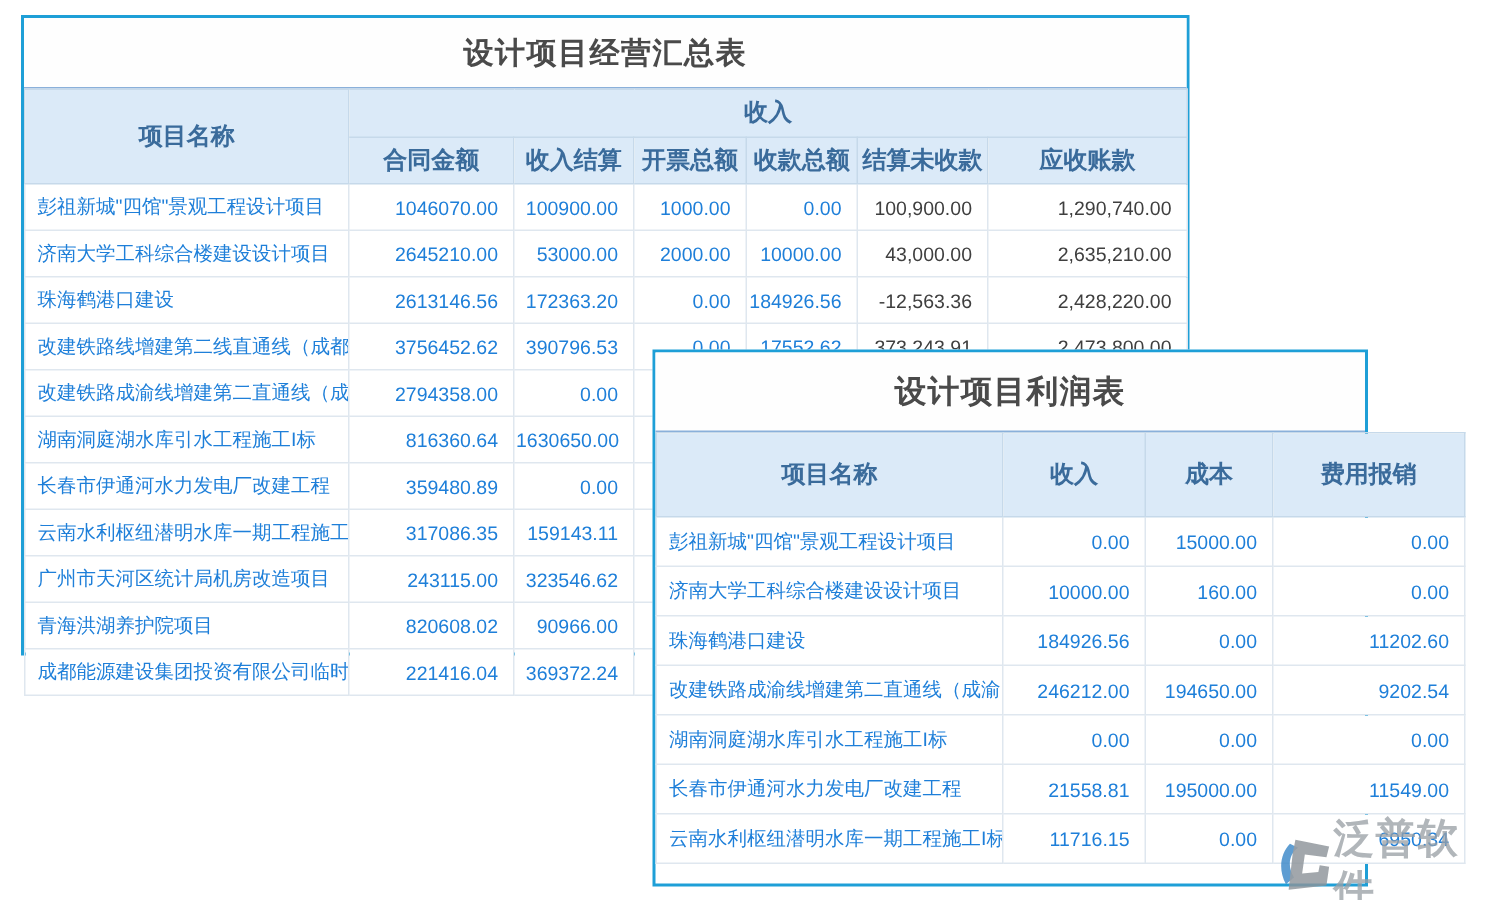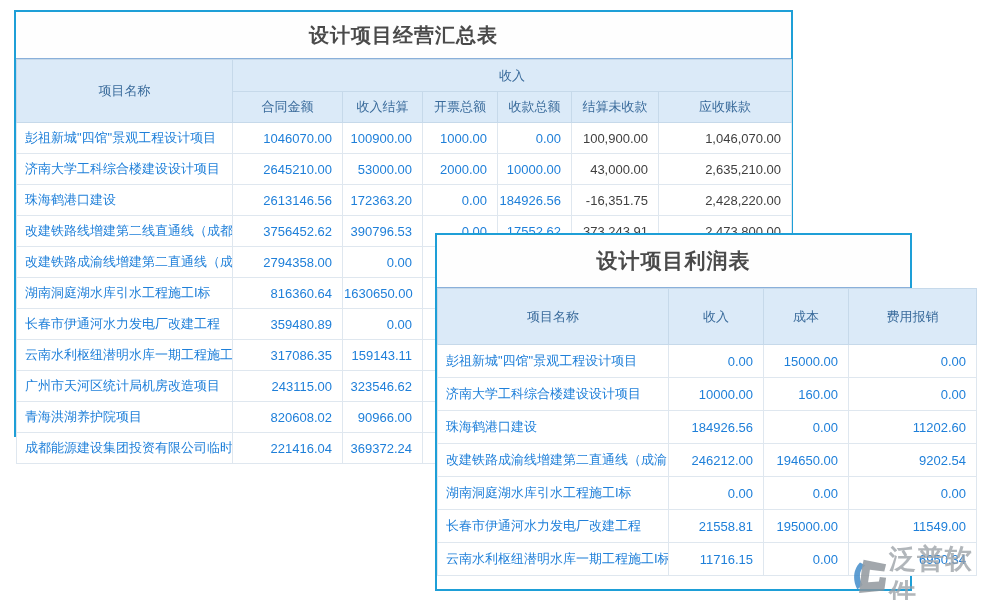--- a/index.html
+++ b/index.html
@@ -35,21 +35,21 @@
     background:#fefefe;
     letter-spacing:1px;
   }
   #panel1 .panel-title{height:46px;font-size:20px;}
   #panel2 .panel-title{height:52px;font-size:21px;}
   table.grid{
     border-collapse:collapse;table-layout:fixed;width:100%;
   }
   table.grid th{
     background:var(--header-bg);color:var(--header-text);
-    font-weight:normal;font-size:13px;text-align:center;
+    font-weight:bold;font-size:16px;text-align:center;
     border:1px solid var(--head-border);
     overflow:hidden;white-space:nowrap;
   }
   #t1 thead tr.rowA th{height:29px;}
   #t1 thead tr.rowB th{height:28px;margin-top:16px;}
   #t2 thead th{height:53px;}
   table.grid td{
     border:1px solid var(--row-border);
     font-size:13px;overflow:hidden;white-space:nowrap;
     background:#ffffff;
@@ -105,38 +105,38 @@
         </tr>
     </thead>
     <tbody id="t1-body">
         <tr>
           <td class="name">彭祖新城"四馆"景观工程设计项目</td>
           <td class="num">1046070.00</td>
           <td class="num">100900.00</td>
           <td class="num">1000.00</td>
           <td class="num">0.00</td>
           <td class="num dark">100,900.00</td>
-          <td class="num dark">1,046,070.00</td>
+          <td class="num dark">1,290,740.00</td>
         </tr>
         <tr>
           <td class="name">济南大学工科综合楼建设设计项目</td>
           <td class="num">2645210.00</td>
           <td class="num">53000.00</td>
           <td class="num">2000.00</td>
           <td class="num">10000.00</td>
           <td class="num dark">43,000.00</td>
           <td class="num dark">2,635,210.00</td>
         </tr>
         <tr>
           <td class="name">珠海鹤港口建设</td>
           <td class="num">2613146.56</td>
           <td class="num">172363.20</td>
           <td class="num">0.00</td>
           <td class="num">184926.56</td>
-          <td class="num dark">-16,351.75</td>
+          <td class="num dark">-12,563.36</td>
           <td class="num dark">2,428,220.00</td>
         </tr>
         <tr>
           <td class="name">改建铁路线增建第二线直通线（成都</td>
           <td class="num">3756452.62</td>
           <td class="num">390796.53</td>
           <td class="num">0.00</td>
           <td class="num">17552.62</td>
           <td class="num dark">373,243.91</td>
           <td class="num dark">2,473,800.00</td>

